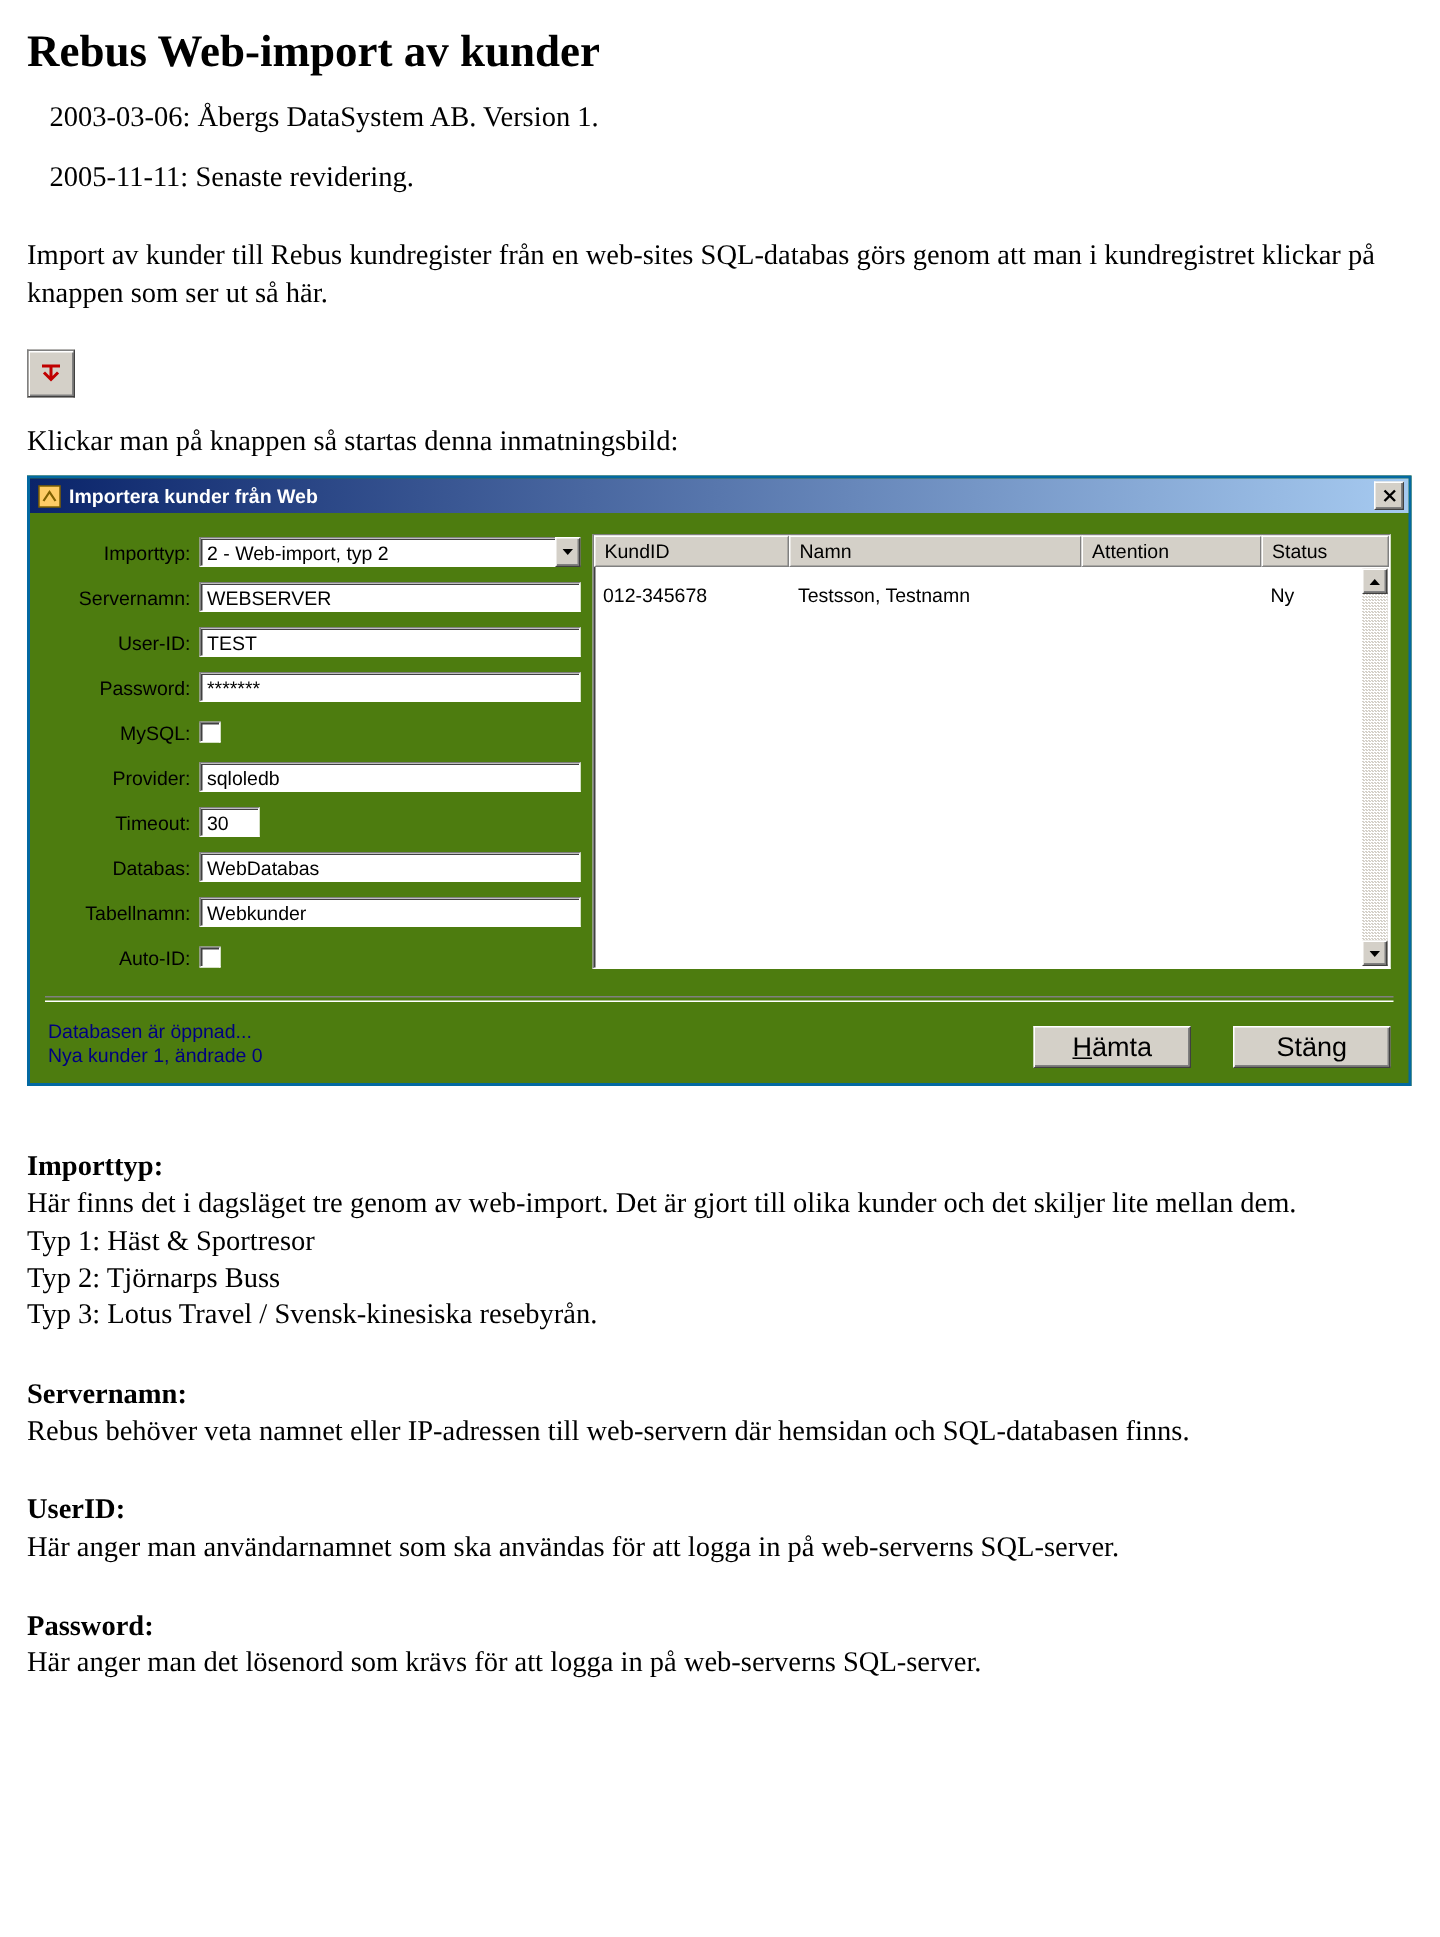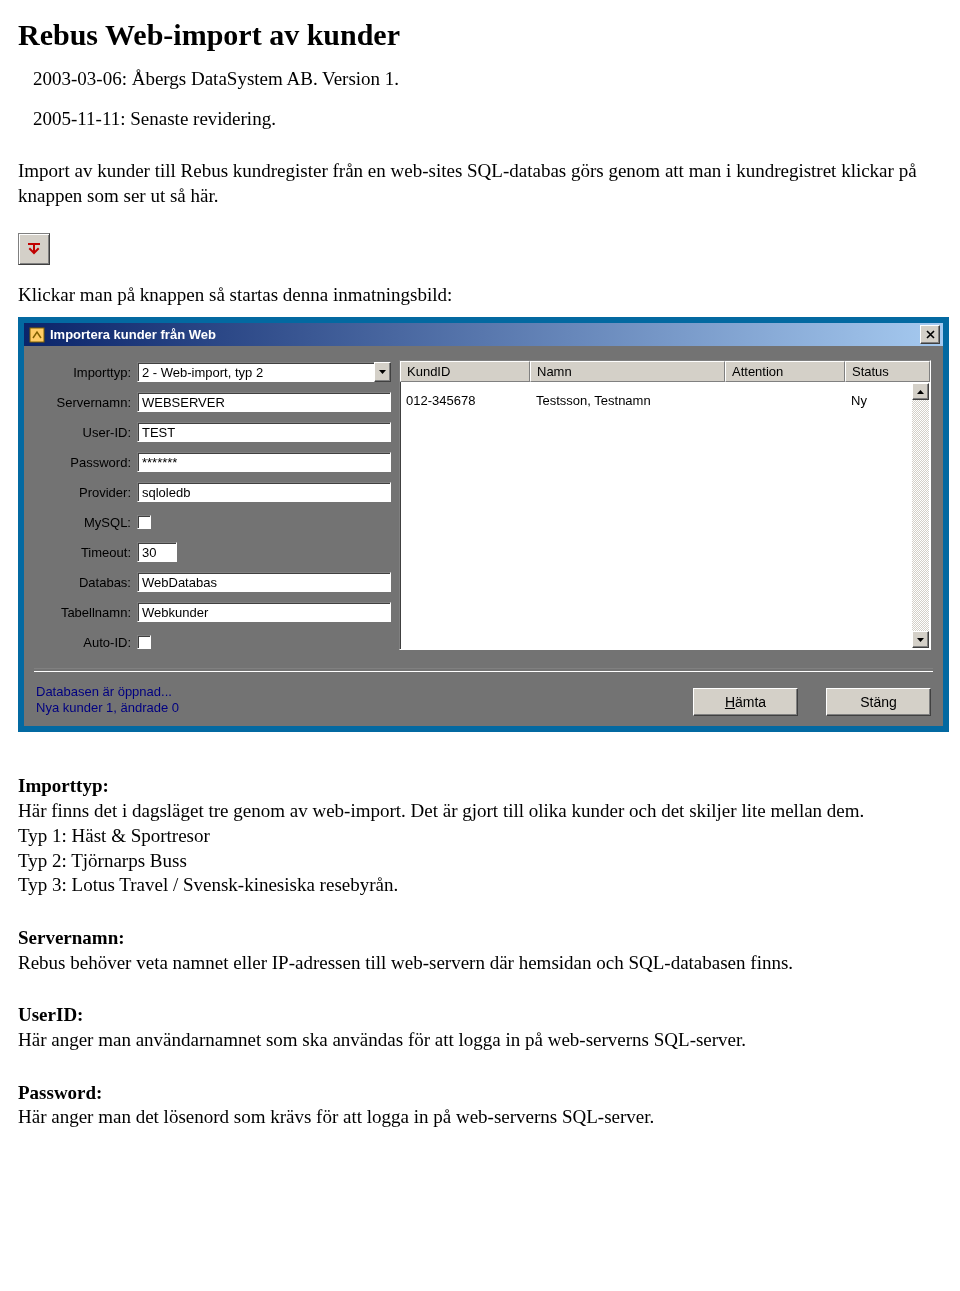--- a/index.html
+++ b/index.html
@@ -38,22 +38,22 @@
     display: inline-flex;
     align-items: center;
     justify-content: center;
     box-shadow: inset 1px 1px 0 #fff, inset -1px -1px 0 #808080;
   }
   .icon-btn svg { display: block; }
 
   
   .dialog {
     width: 919px;
-    border: 6px solid #0369a1;
-    background: #737373;
+    border: 2px solid #0369a1;
+    background: #4d7c0f;
     font-family: Tahoma, "MS Sans Serif", Arial, sans-serif;
     font-size: 13px;
     color: #000;
     margin-top: 10px;
   }
   .titlebar {
     height: 23px;
     background: linear-gradient(to right, #0a246a, #a6caf0);
     color: #fff;
     display: flex;
@@ -249,21 +249,21 @@
     background: #d4d0c8;
     border: 1px solid #fff;
     border-right-color: #404040;
     border-bottom-color: #404040;
     box-shadow: inset -1px -1px 0 #808080;
     box-sizing: border-box;
     margin-left: 28px;
     display: inline-flex;
     align-items: center;
     justify-content: center;
-    font-size: 14px;
+    font-size: 18px;
   }
   .btn .ul { text-decoration: underline; }
 
   .section { margin-top: 28px; }
   .section .hdr { font-weight: bold; }
   .section p { margin: 0; line-height: 1.3; }
 </style>
 </head>
 <body>
 
@@ -330,30 +330,30 @@
         </div>
 
         <div class="form-row">
           <div class="lbl">Password:</div>
           <div class="ctl">
               <div class="sunken">*******</div>
             </div>
         </div>
 
         <div class="form-row">
+          <div class="lbl">MySQL:</div>
+          <div class="ctl">
+              <div class="chk"></div>
+            </div>
+        </div>
+
+        <div class="form-row">
           <div class="lbl">Provider:</div>
           <div class="ctl">
               <div class="sunken">sqloledb</div>
-            </div>
-        </div>
-
-        <div class="form-row">
-          <div class="lbl">MySQL:</div>
-          <div class="ctl">
-              <div class="chk"></div>
             </div>
         </div>
 
         <div class="form-row">
           <div class="lbl">Timeout:</div>
           <div class="ctl">
               <div class="sunken small">30</div>
             </div>
         </div>
 

